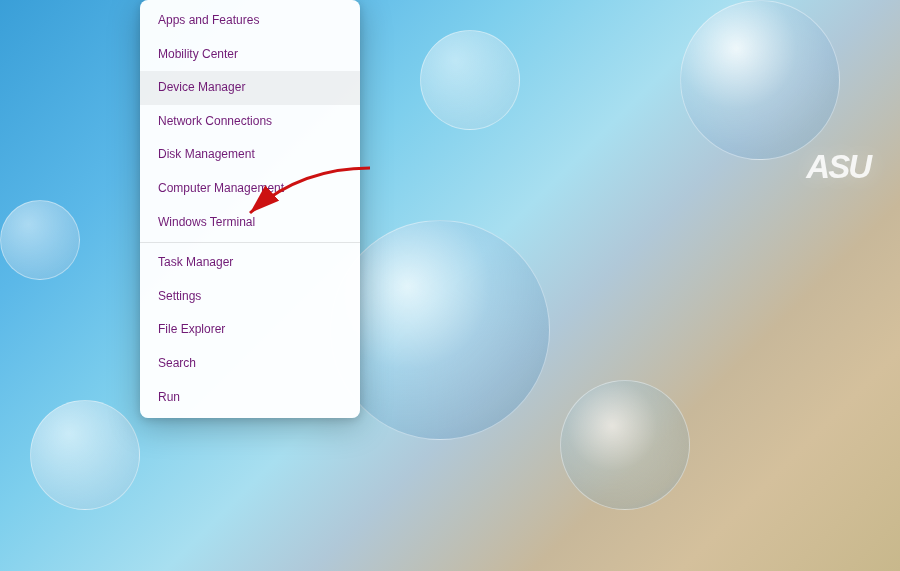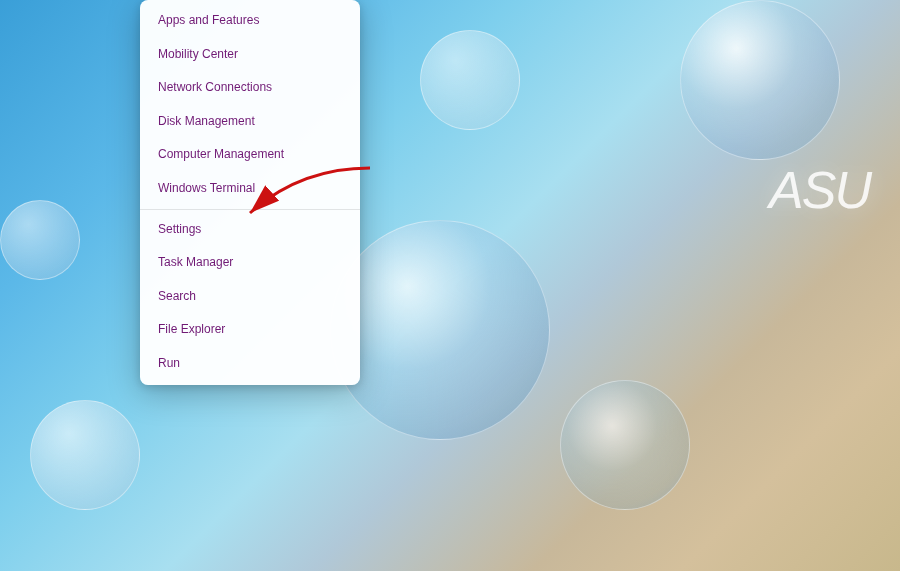--- a/index.html
+++ b/index.html
@@ -60,25 +60,25 @@
 
     .bubble-6 {
       width: 110px; height: 110px;
       top: 400px; left: 30px;
       background: radial-gradient(circle at 35% 30%, rgba(255,255,255,0.6), rgba(140,180,210,0.3));
     }
 
     
     .asus-logo {
       position: absolute;
-      top: 160px;
+      top: 148px;
       right: 30px;
       color: rgba(255,255,255,0.85);
-      font-size: 52px;
-      font-weight: 400;
+      font-size: 33px;
+      font-weight: 700;
       font-style: italic;
       letter-spacing: -2px;
       z-index: 1;
       text-shadow: 0 0 20px rgba(255,255,255,0.3);
     }
 
     
     .context-menu {
       position: absolute;
       top: 0;
@@ -144,29 +144,30 @@
 <div class="bubble bubble-6"></div>
 
 <div class="asus-logo">
   <span>ASU</span>
 </div>
 
 <div class="context-menu">
 
 <button class="menu-item">Apps and Features</button>
     <button class="menu-item">Mobility Center</button>
+    <button class="menu-item highlighted">Device Manager</button>
     <button class="menu-item">Network Connections</button>
     <button class="menu-item">Disk Management</button>
     <button class="menu-item">Computer Management</button>
     <button class="menu-item">Windows Terminal</button>
     <div class="menu-separator"></div>
+    <button class="menu-item">Task Manager</button>
     <button class="menu-item">Settings</button>
-    <button class="menu-item">Task Manager</button>
+    <button class="menu-item">File Explorer</button>
     <button class="menu-item">Search</button>
-    <button class="menu-item">File Explorer</button>
     <button class="menu-item">Run</button>
   </div>
 
 <div class="arrow-annotation">
   <svg class="arrow-svg" viewBox="0 0 160 80" xmlns="http://www.w3.org/2000/svg">
     <defs>
       <marker id="arrowhead" markerWidth="10" markerHeight="7" refX="10" refY="3.5" orient="auto">
         <polygon points="0 0, 10 3.5, 0 7" fill="#cc1111"></polygon>
       </marker>
     </defs>

